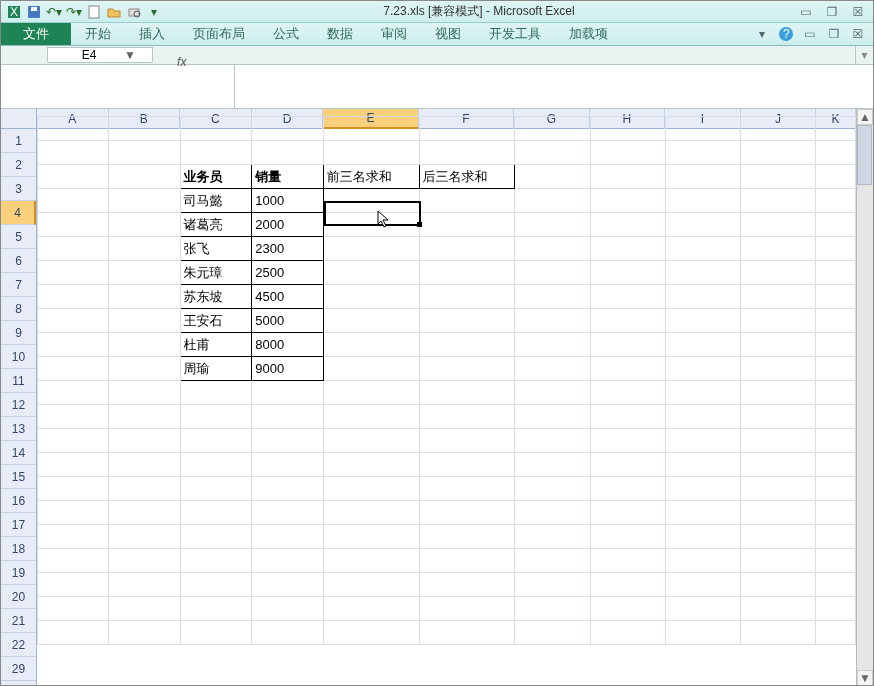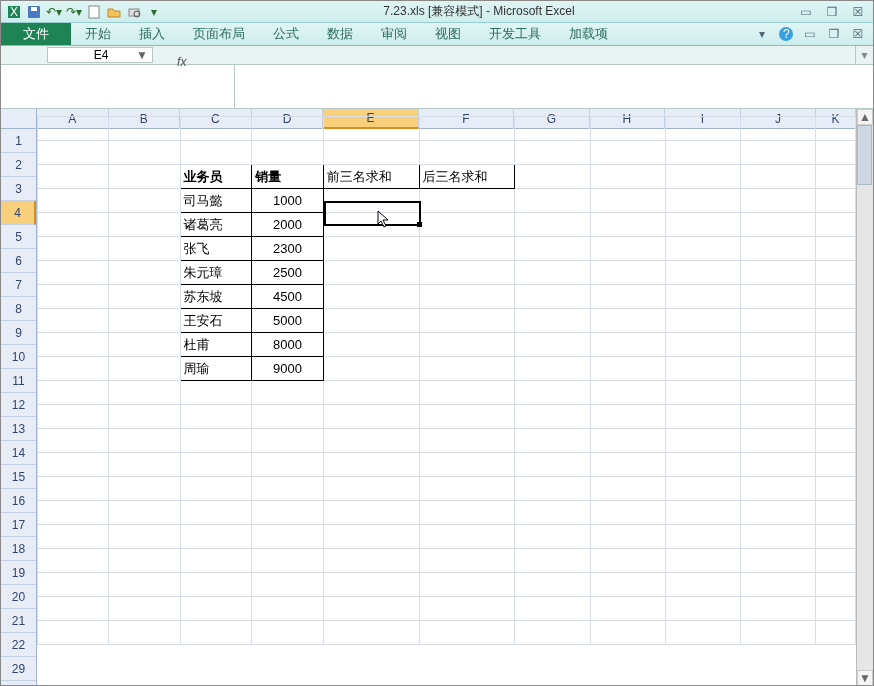--- a/index.html
+++ b/index.html
@@ -16,21 +16,21 @@
 
 .ribbon { height: 23px; background: linear-gradient(#dff5f4,#cdeeed); display:flex; align-items:stretch; border-bottom:1px solid #8bb; }
 .ribbon .file { background:#1e8455; color:#fff; padding:3px 22px; display:flex;align-items:center; cursor:pointer; font-size:13px;}
 .ribbon .tab { padding:3px 14px; color:#2e6b5a; display:flex;align-items:center; cursor:pointer; font-size:13px;}
 .ribbon .spacer { flex:1; }
 .ribbon .rctl { display:flex; align-items:center; gap:6px; padding-right:6px; color:#567;}
 .ribbon .rctl span{cursor:pointer; width:18px;height:18px;display:flex;align-items:center;justify-content:center;}
 
 
 .fbar { height: 19px; background:#e8f3f2; display:flex; align-items:stretch; border-bottom:1px solid #b5c8c6;}
-.namebox { width:106px; border-right:1px solid #b5c8c6; display:flex; align-items:center; padding:0 18px; background:#fff; margin:1px 0 1px 46px; border:1px solid #b5c8c6;}
+.namebox { width:106px; border-right:1px solid #b5c8c6; display:flex; align-items:center; padding:0 6px; background:#fff; margin:1px 0 1px 46px; border:1px solid #b5c8c6;}
 .namebox input{border:none;outline:none;width:70px;font-size:12px;text-align:center;}
 .namebox .dd{color:#666;cursor:pointer;}
 .fxzone{display:flex;align-items:center;padding:16px 6px;gap:8px;}
 .fxzone .fx{font-style:italic;color:#555;}
 .fxzone .btn{color:#999;}
 .formula-input{flex:1;border:none;outline:none;background:transparent;height:100%;padding:0 4px;}
 .fbar-scroll{width:18px;display:flex;align-items:center;justify-content:center;color:#888;border-left:1px solid #b5c8c6;cursor:pointer;}
 
 
 .fexpand{height:44px;background:#fff;border-bottom:1px solid #b5c8c6;display:flex;}
@@ -51,21 +51,21 @@
 table.sheet{border-collapse:collapse;table-layout:fixed;}
 table.sheet td{border:1px solid #d6dce8;height:24px;padding:0 3px;overflow:hidden;white-space:nowrap;font-size:13px;vertical-align:middle;}
 .vscroll{width:17px;background:#e6e6e6;border-left:1px solid #bbb;position:relative;}
 .vscroll .up,.vscroll .down{height:16px;display:flex;align-items:center;justify-content:center;color:#666;cursor:pointer;background:#f4f4f4;border:1px solid #ccc;}
 .vscroll .down{position:absolute;bottom:0;width:100%;}
 .vscroll .thumb{position:absolute;top:16px;width:15px;left:0;height:60px;background:#cfd8e2;border:1px solid #aeb9c6;}
 
 
 .b-all{border:1px solid #000 !important;}
 .bold{font-weight:bold;}
-.ar{text-align:center;}
+.ar{text-align:left;}
 .al{text-align:left;}
 
 
 .active-cell-overlay{position:absolute;border:2px solid #000;pointer-events:none;z-index:5;}
 .active-cell-overlay .handle{position:absolute;right:-3px;bottom:-3px;width:5px;height:5px;background:#000;}
 
 
 .cA{width:72px}.cB{width:72px}.cC{width:72px}.cD{width:72px}.cE{width:96px}.cF{width:96px}.cG{width:76px}.cH{width:76px}.cI{width:76px}.cJ{width:76px}.cK{width:40px}
 
 .cursor-img{position:absolute;z-index:20;pointer-events:none;font-size:16px;color:#000;}

